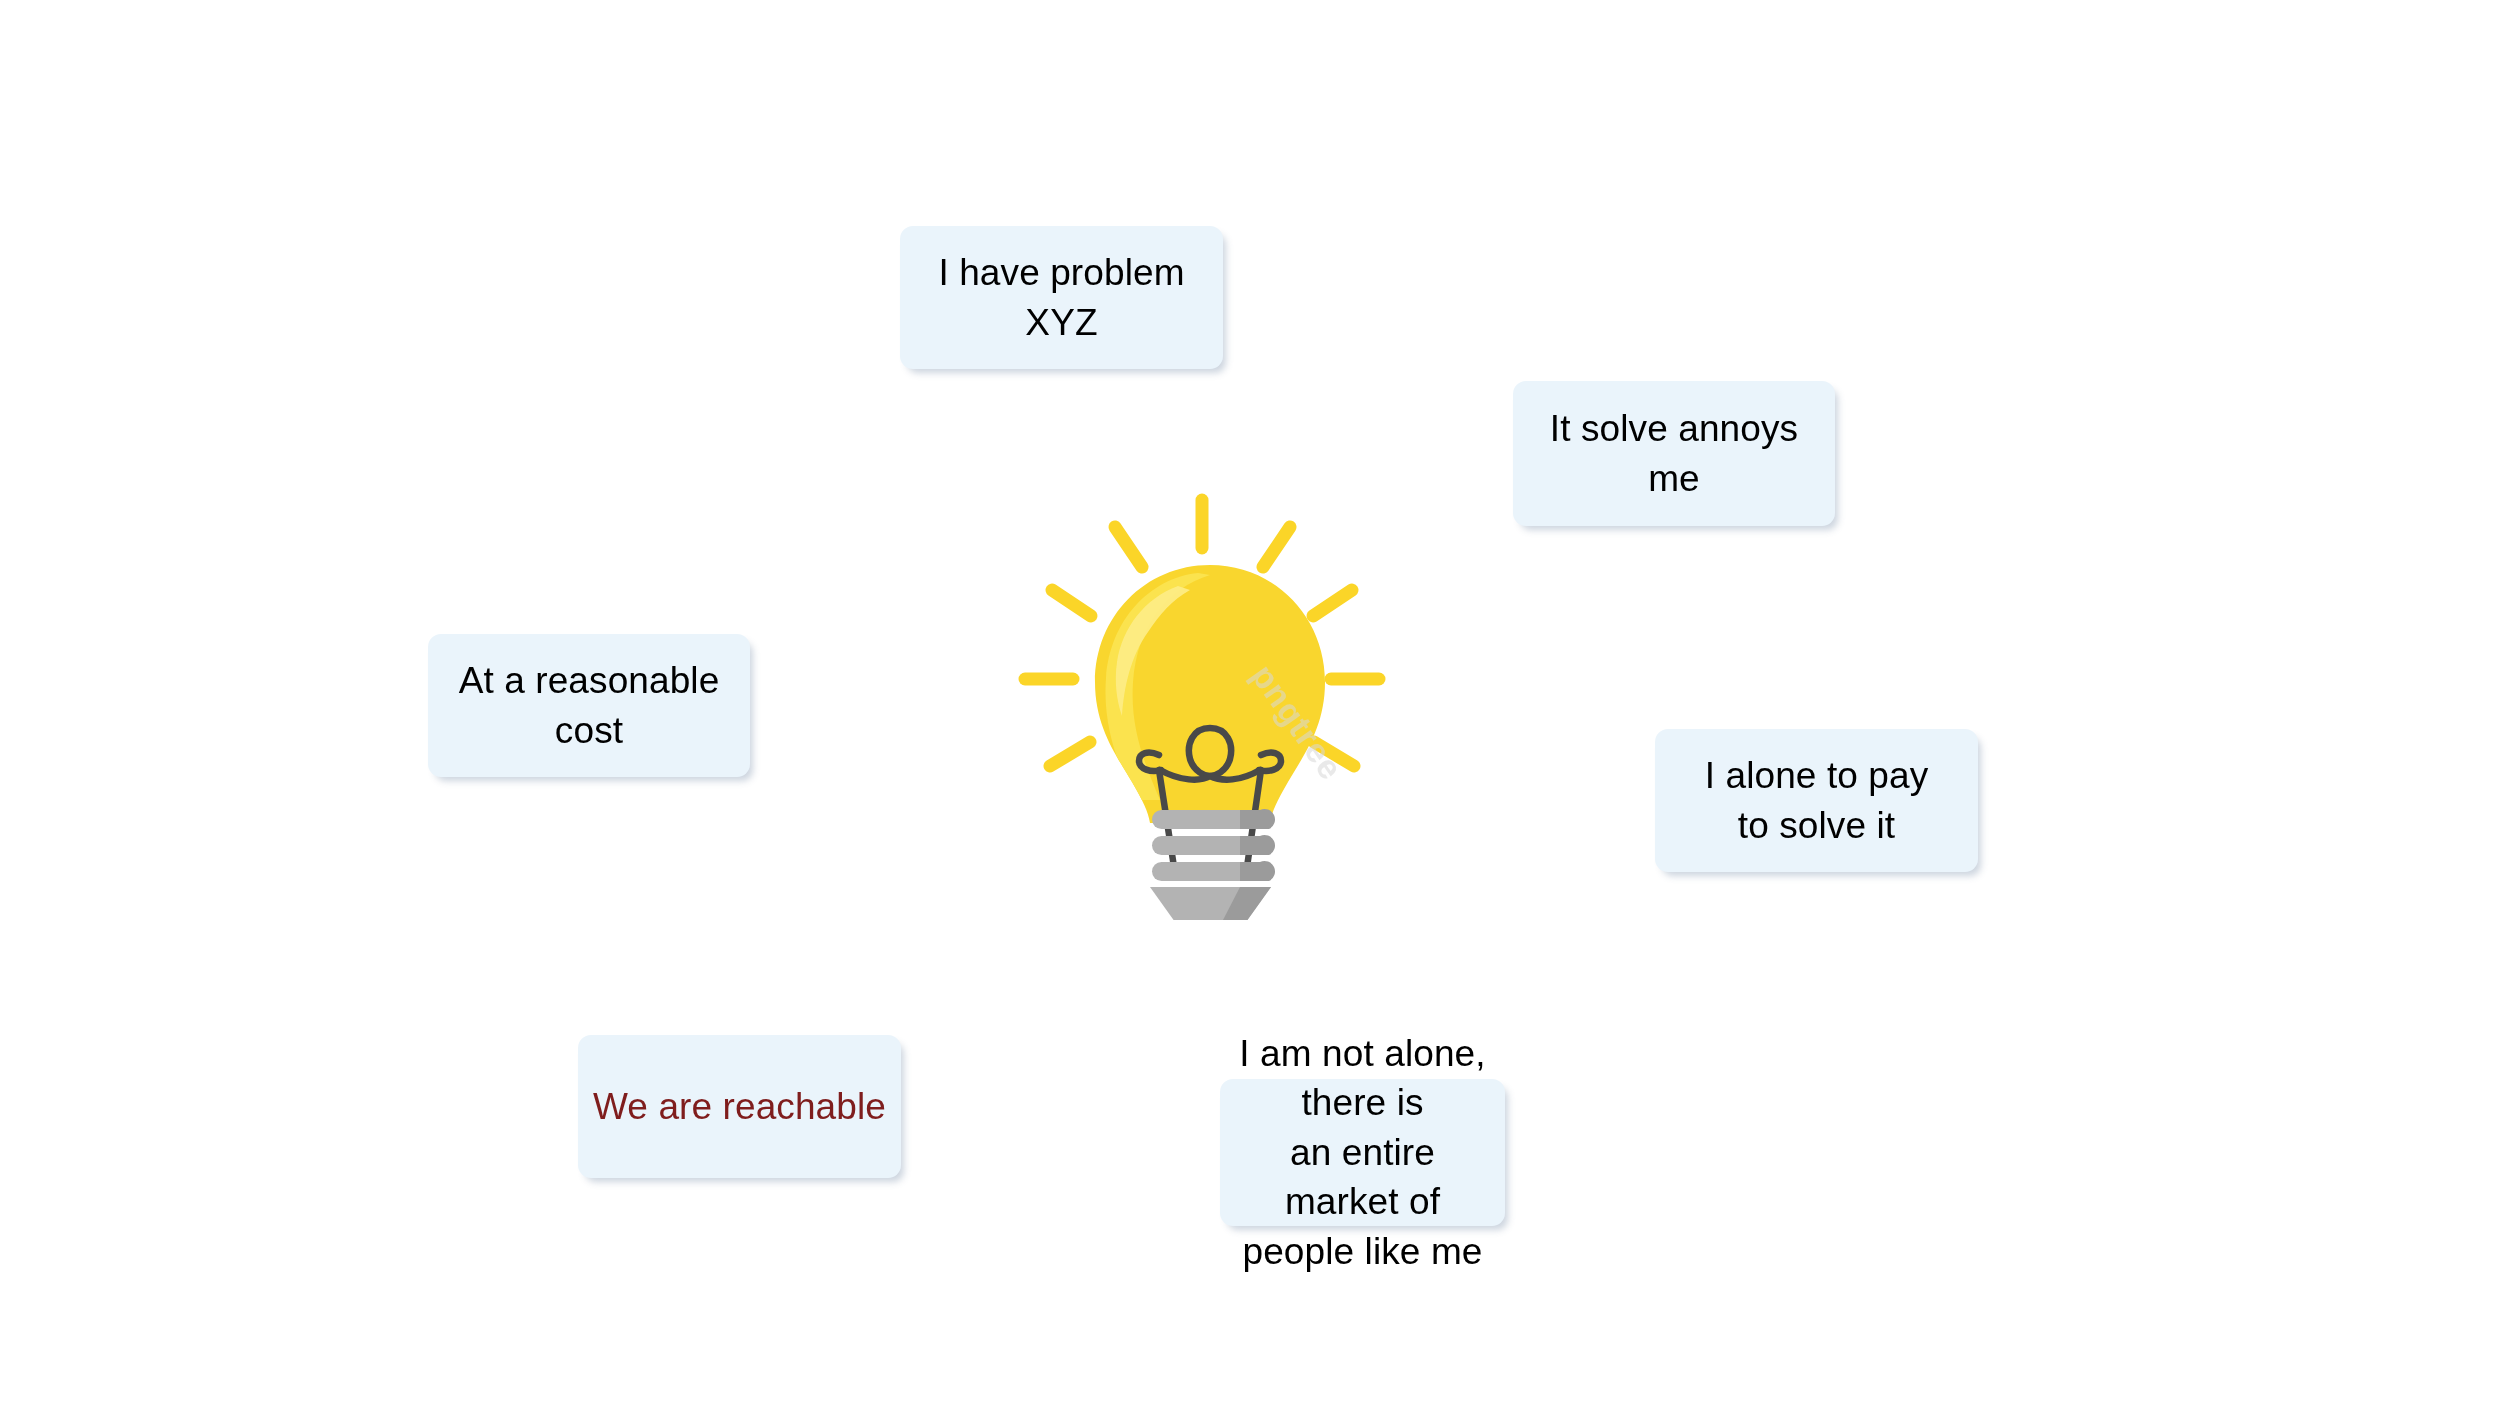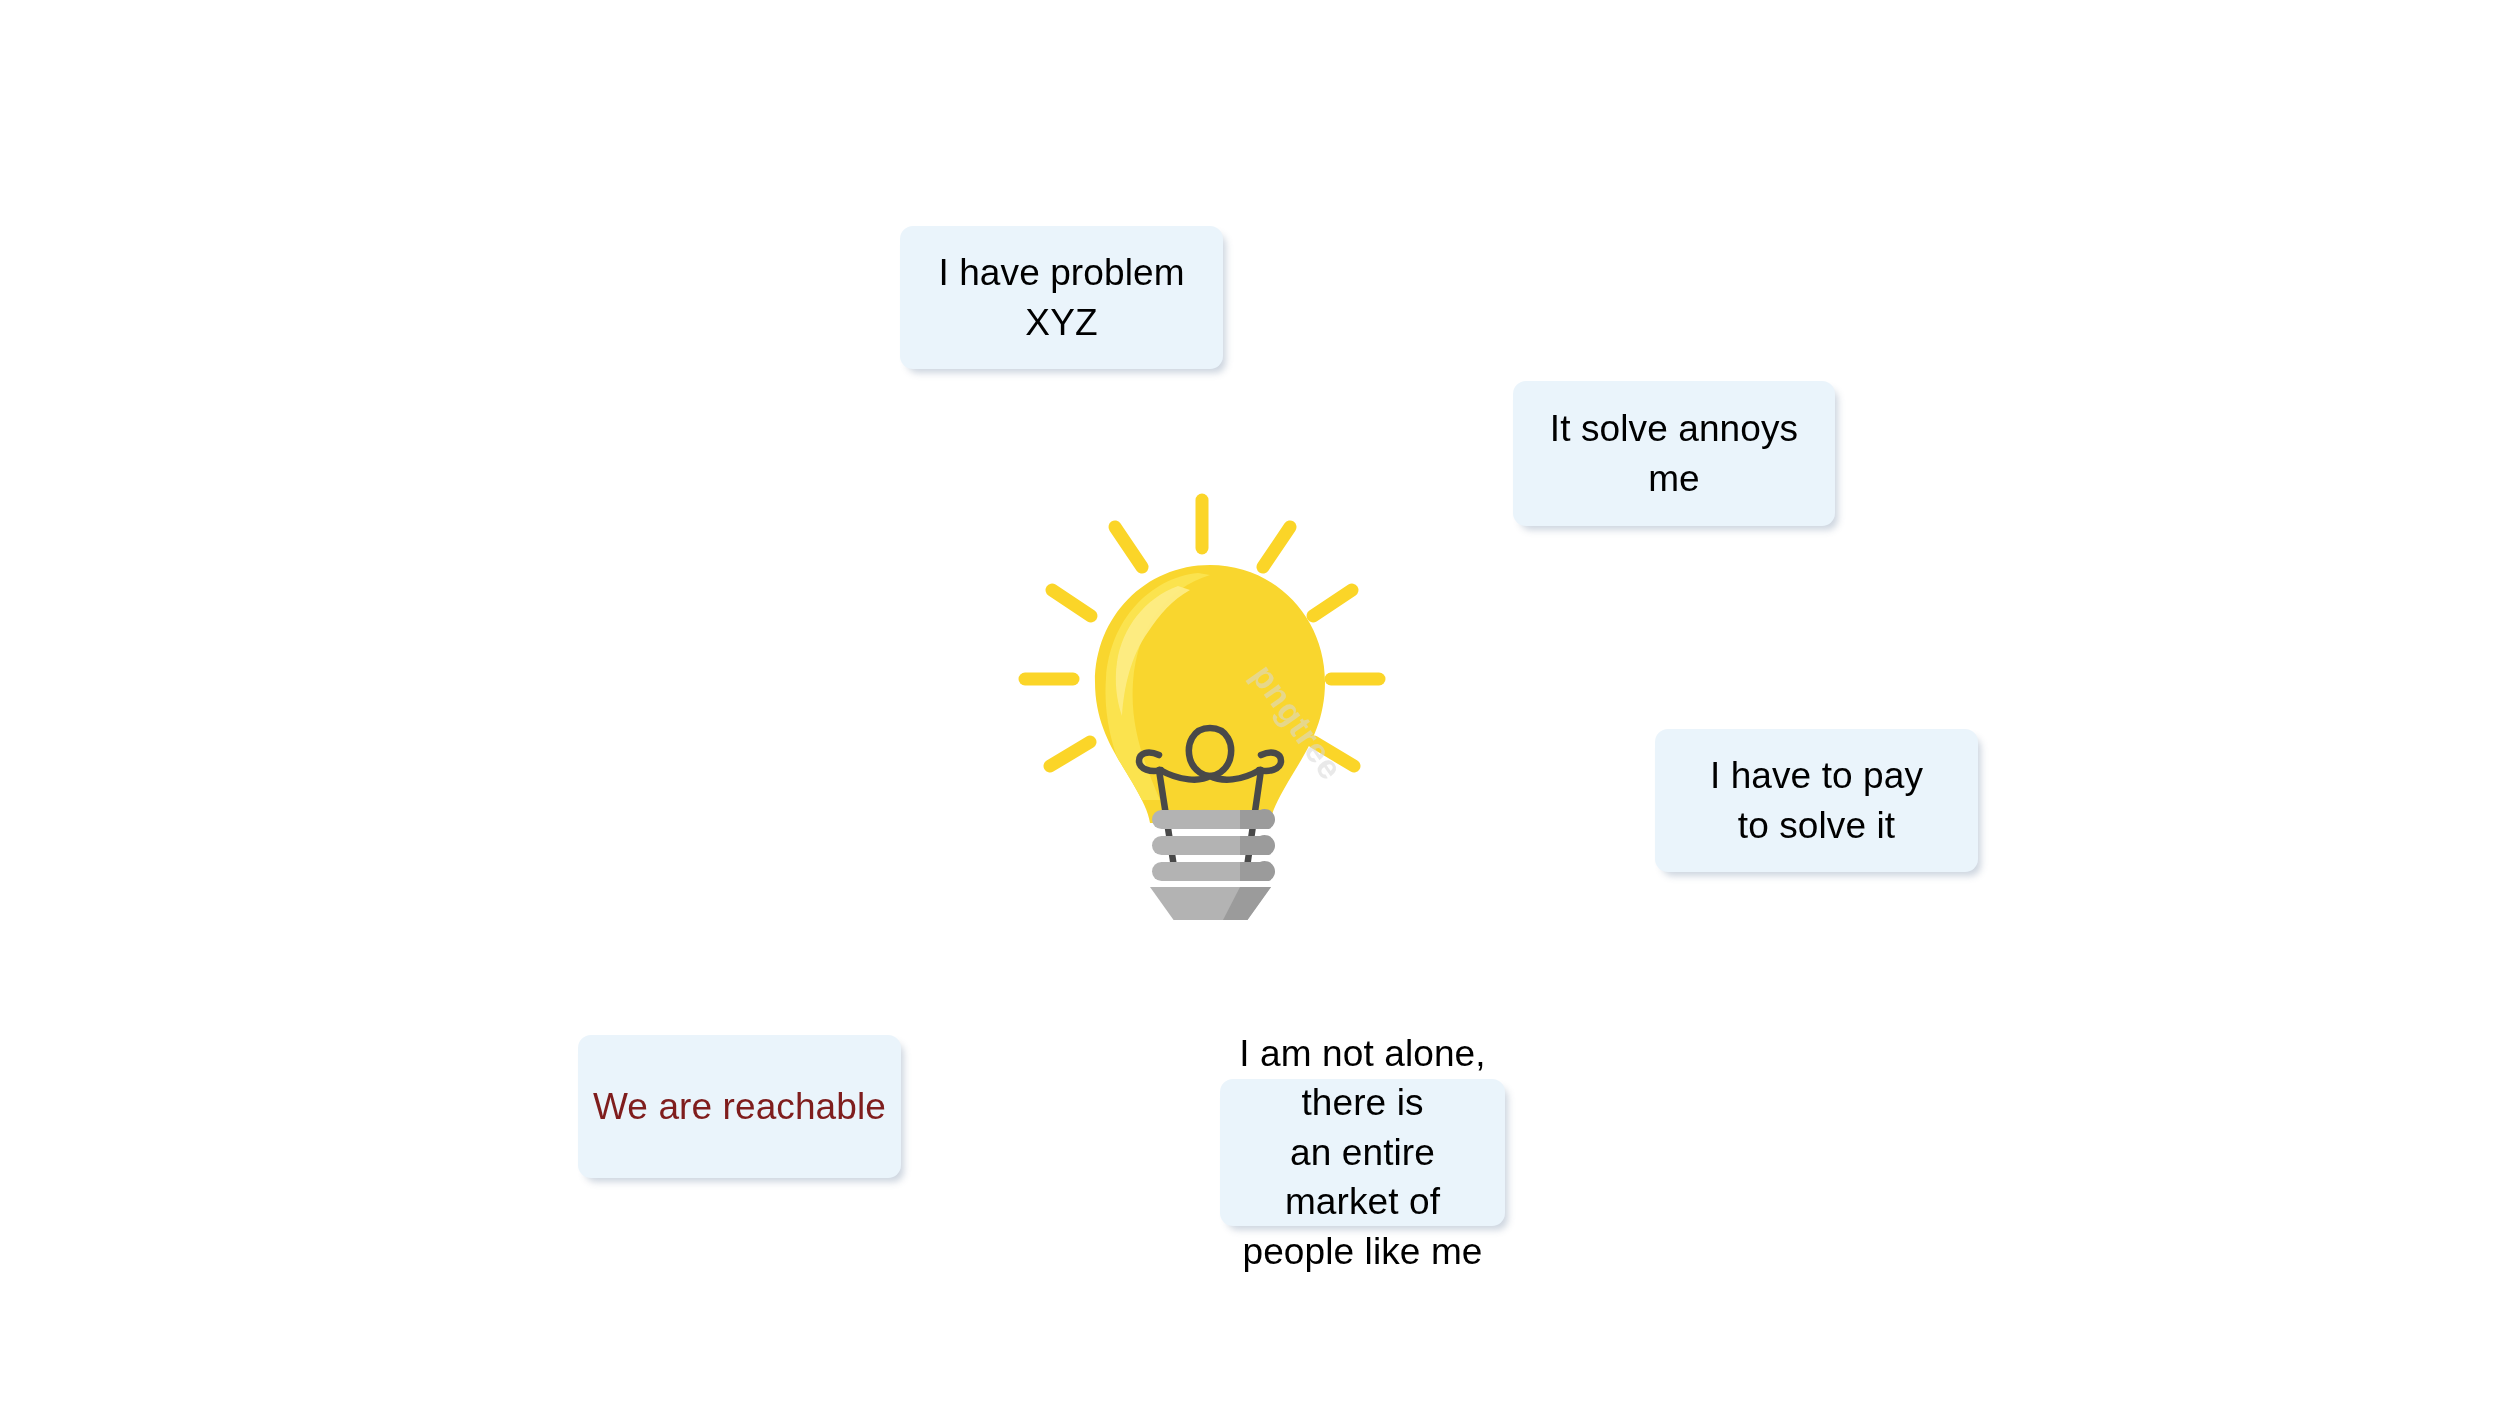--- a/index.html
+++ b/index.html
@@ -155,23 +155,26 @@
   </div>
 
   <div class="card" style="left: 900px; top: 226px; width: 323px; height: 143px; background: rgb(234, 244, 251); color: rgb(0, 0, 0); border-radius: 13px; box-shadow: rgba(90, 115, 150, 0.3) 5px 6px 7px -2px;">
     <span class="card-text">I have problem XYZ</span>
   </div>
 
   <div class="card" style="left: 1513px; top: 381px; width: 322px; height: 145px; background: rgb(234, 244, 251); color: rgb(0, 0, 0); border-radius: 13px; box-shadow: rgba(90, 115, 150, 0.3) 5px 6px 7px -2px;">
     <span class="card-text">It solve annoys me</span>
   </div>
 
+  <div class="card" style="left: 428px; top: 634px; width: 322px; height: 143px; background: rgb(234, 244, 251); color: rgb(0, 0, 0); border-radius: 13px; box-shadow: rgba(90, 115, 150, 0.3) 5px 6px 7px -2px;">
+    <span class="card-text">At a reasonable cost</span>
+  </div>
 
   <div class="card" style="left: 1655px; top: 729px; width: 323px; height: 143px; background: rgb(234, 244, 251); color: rgb(0, 0, 0); border-radius: 13px; box-shadow: rgba(90, 115, 150, 0.3) 5px 6px 7px -2px;">
-    <span class="card-text">I have to pay
+    <span class="card-text">I alone to pay
 to solve it</span>
   </div>
 
   <div class="card" style="left: 578px; top: 1035px; width: 323px; height: 143px; background: rgb(234, 244, 251); color: #7f1d1d; border-radius: 13px; box-shadow: rgba(90, 115, 150, 0.3) 5px 6px 7px -2px;">
     <span class="card-text">We are reachable</span>
   </div>
 
   <div class="card" style="left: 1220px; top: 1079px; width: 285px; height: 147px; background: rgb(234, 244, 251); color: rgb(0, 0, 0); border-radius: 13px; box-shadow: rgba(90, 115, 150, 0.3) 5px 6px 7px -2px;">
     <span class="card-text">I am not alone, there is
 an entire market of

